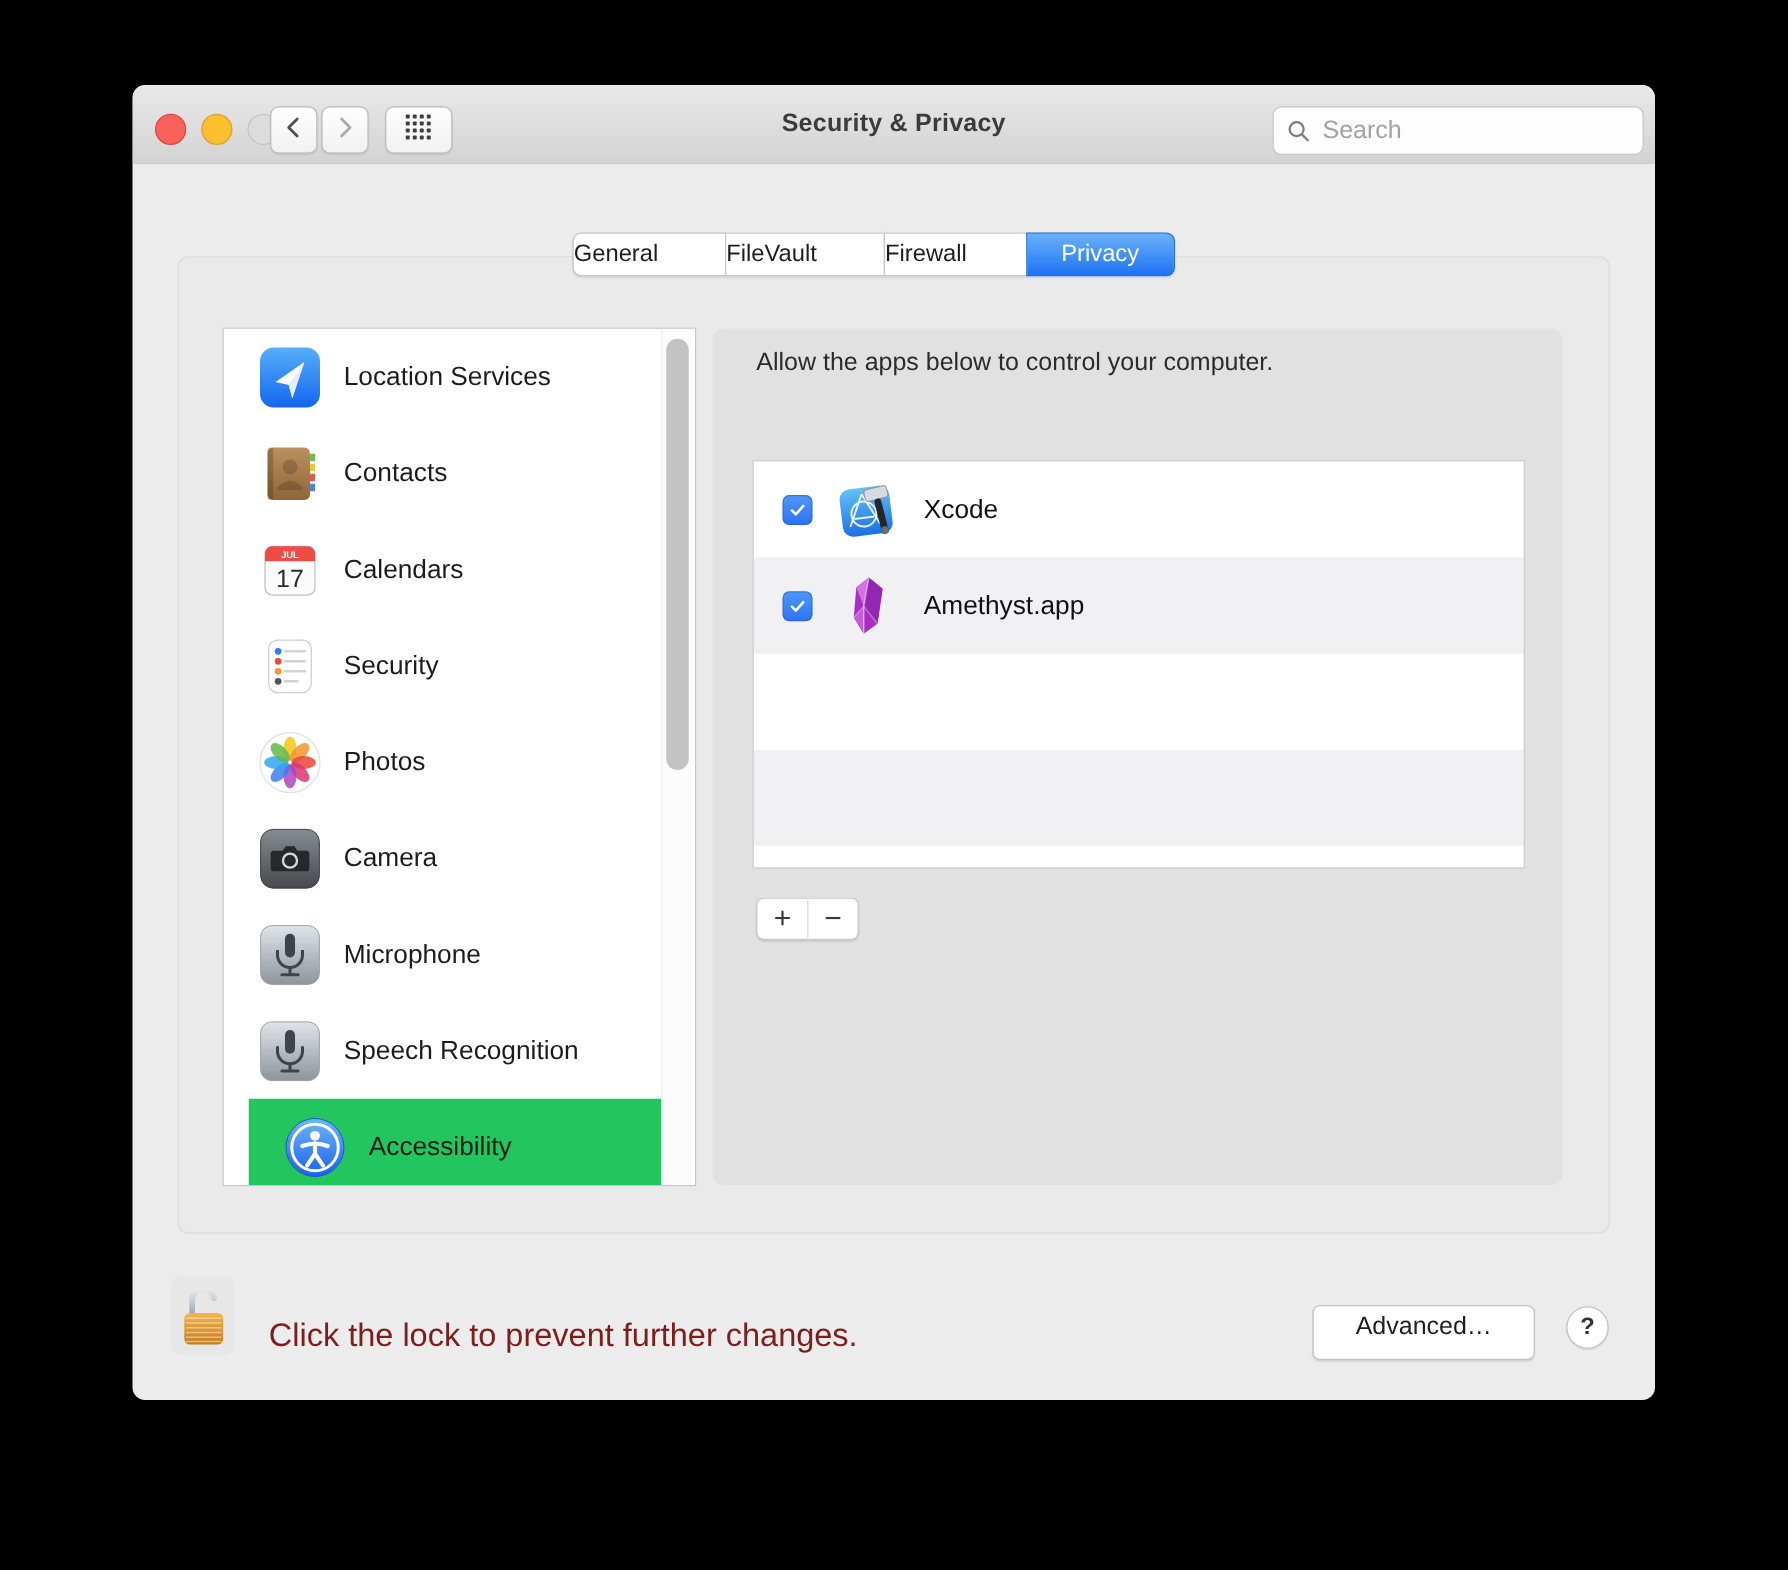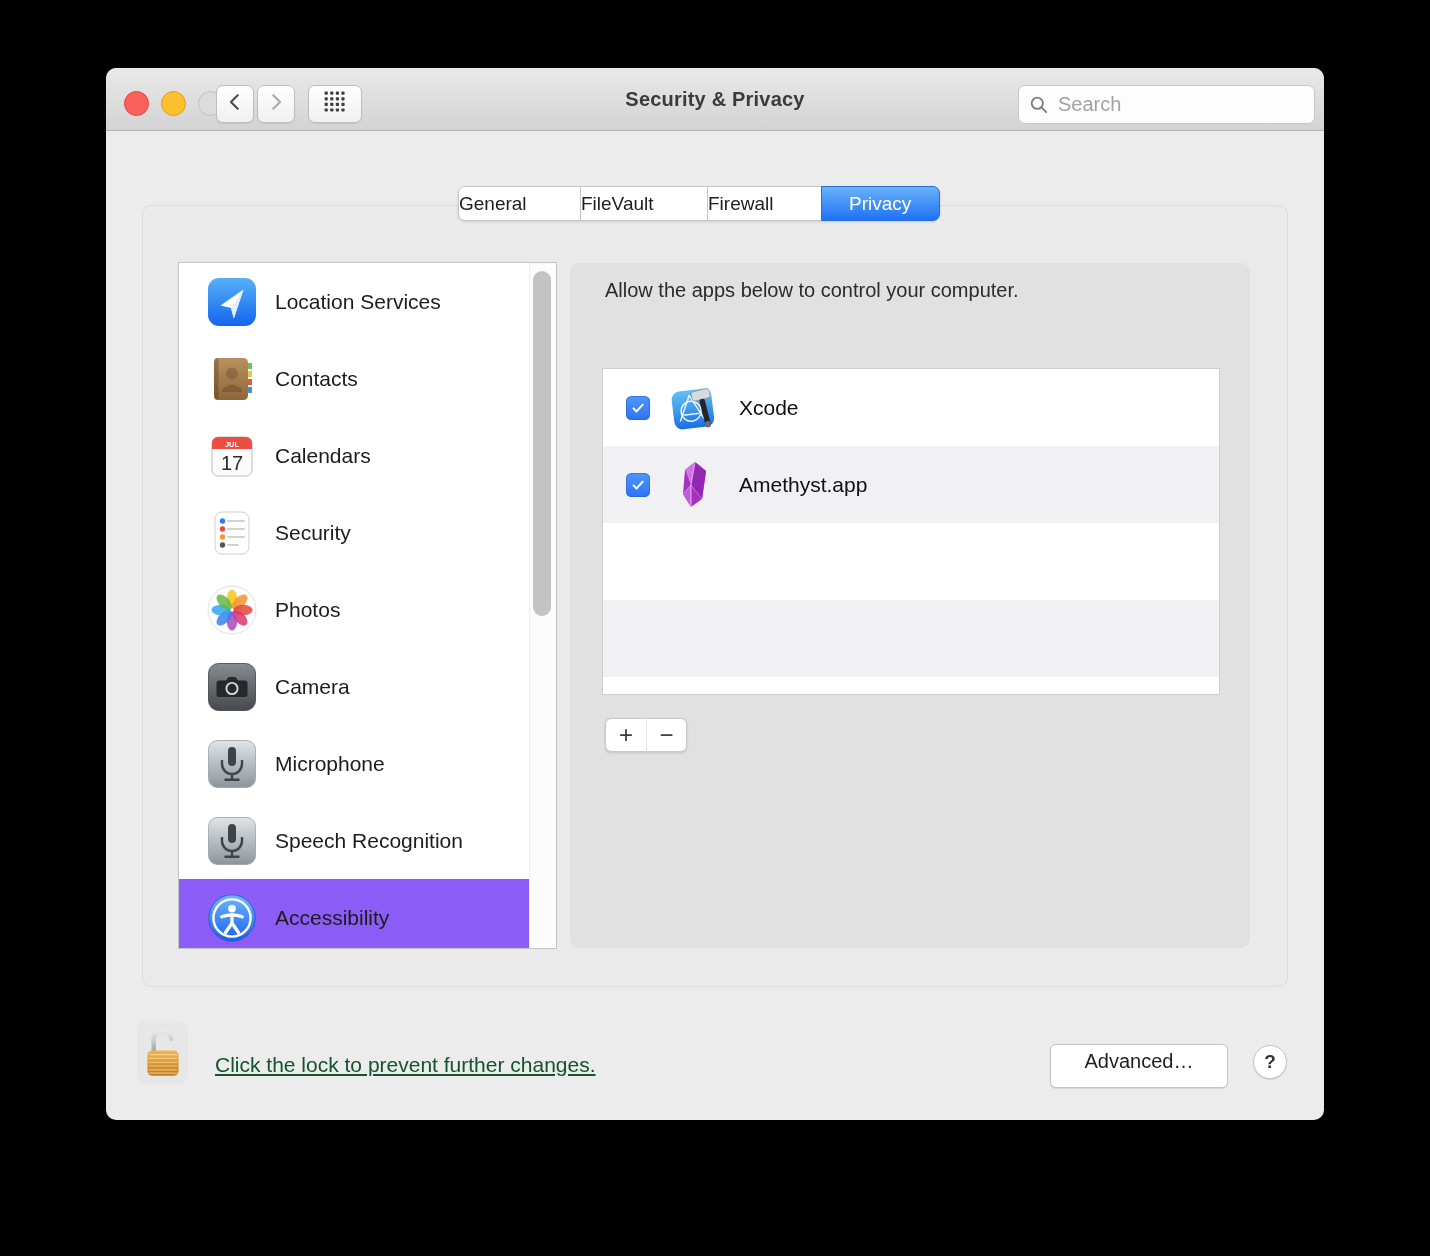--- a/index.html
+++ b/index.html
@@ -67,21 +67,21 @@
     border-color:#2a6cd8;color:#fff;padding-left:27px;
   }
   .tab.w1{width:123px}.tab.w2{width:128px}.tab.w3{width:115px}.tab.w4{width:119px}
   
   .sidebar{
     position:absolute;left:72px;top:194px;width:379px;height:687px;box-sizing:border-box;
     background:#fff;border:1px solid #c5c5c5;overflow:hidden;z-index:3;
   }
   .sidebar-list{position:absolute;left:0;top:0;width:352px;}
   .side-row{height:77px;display:flex;align-items:center;padding-left:28px;box-sizing:border-box;}
-  .side-row.selected{background:#8b5cf6;}
+  .side-row.selected{background:#22c55e;margin-left:20px;}
   .side-icon{width:50px;height:50px;flex:0 0 50px;margin-right:18px;}
   .side-icon svg{width:100%;height:100%;display:block;}
   .side-label{font-size:21px;color:#1c1c1c;white-space:nowrap;}
   .scroll-track{
     position:absolute;right:0;top:0;bottom:0;width:26px;background:#fcfcfc;
     border-left:1px solid #ededed;
   }
   .scroll-thumb{
     position:absolute;left:3px;top:8px;width:18px;height:345px;
     background:#c3c3c3;border-radius:9px;
@@ -116,21 +116,21 @@
     font-size:24px;color:#3a3a3a;line-height:1;
   }
   .pm-btn:first-child{border-radius:6px 0 0 6px;border-right:none;}
   .pm-btn:last-child{border-radius:0 6px 6px 0;border-left:1px solid #e3e3e3;}
   
   .lock-tile{
     position:absolute;left:31px;top:953px;width:51px;height:63px;border-radius:8px;
     background:#e7e7e7;display:flex;align-items:center;justify-content:center;
   }
   .lock-tile svg{width:42px;height:56px;}
-  .lock-text{position:absolute;left:109px;top:985px;font-size:21px;color:#14532d;text-decoration:underline;}
+  .lock-text{position:absolute;left:109px;top:985px;font-size:26px;color:#7f1d1d;}
   .advanced-btn{
     position:absolute;left:944px;top:976px;width:178px;height:44px;box-sizing:border-box;
     background:#fff;border:1px solid #c3c3c3;border-radius:6px;
     font-size:20px;color:#1f1f1f;text-align:center;line-height:33px;
     box-shadow:0 1px 1px rgba(0,0,0,.1);
   }
   .help-btn{
     position:absolute;left:1147px;top:977px;width:34px;height:34px;box-sizing:border-box;
     background:#fff;border:1px solid #c3c3c3;border-radius:50%;
     font-size:19px;font-weight:600;color:#333;text-align:center;line-height:32px;

